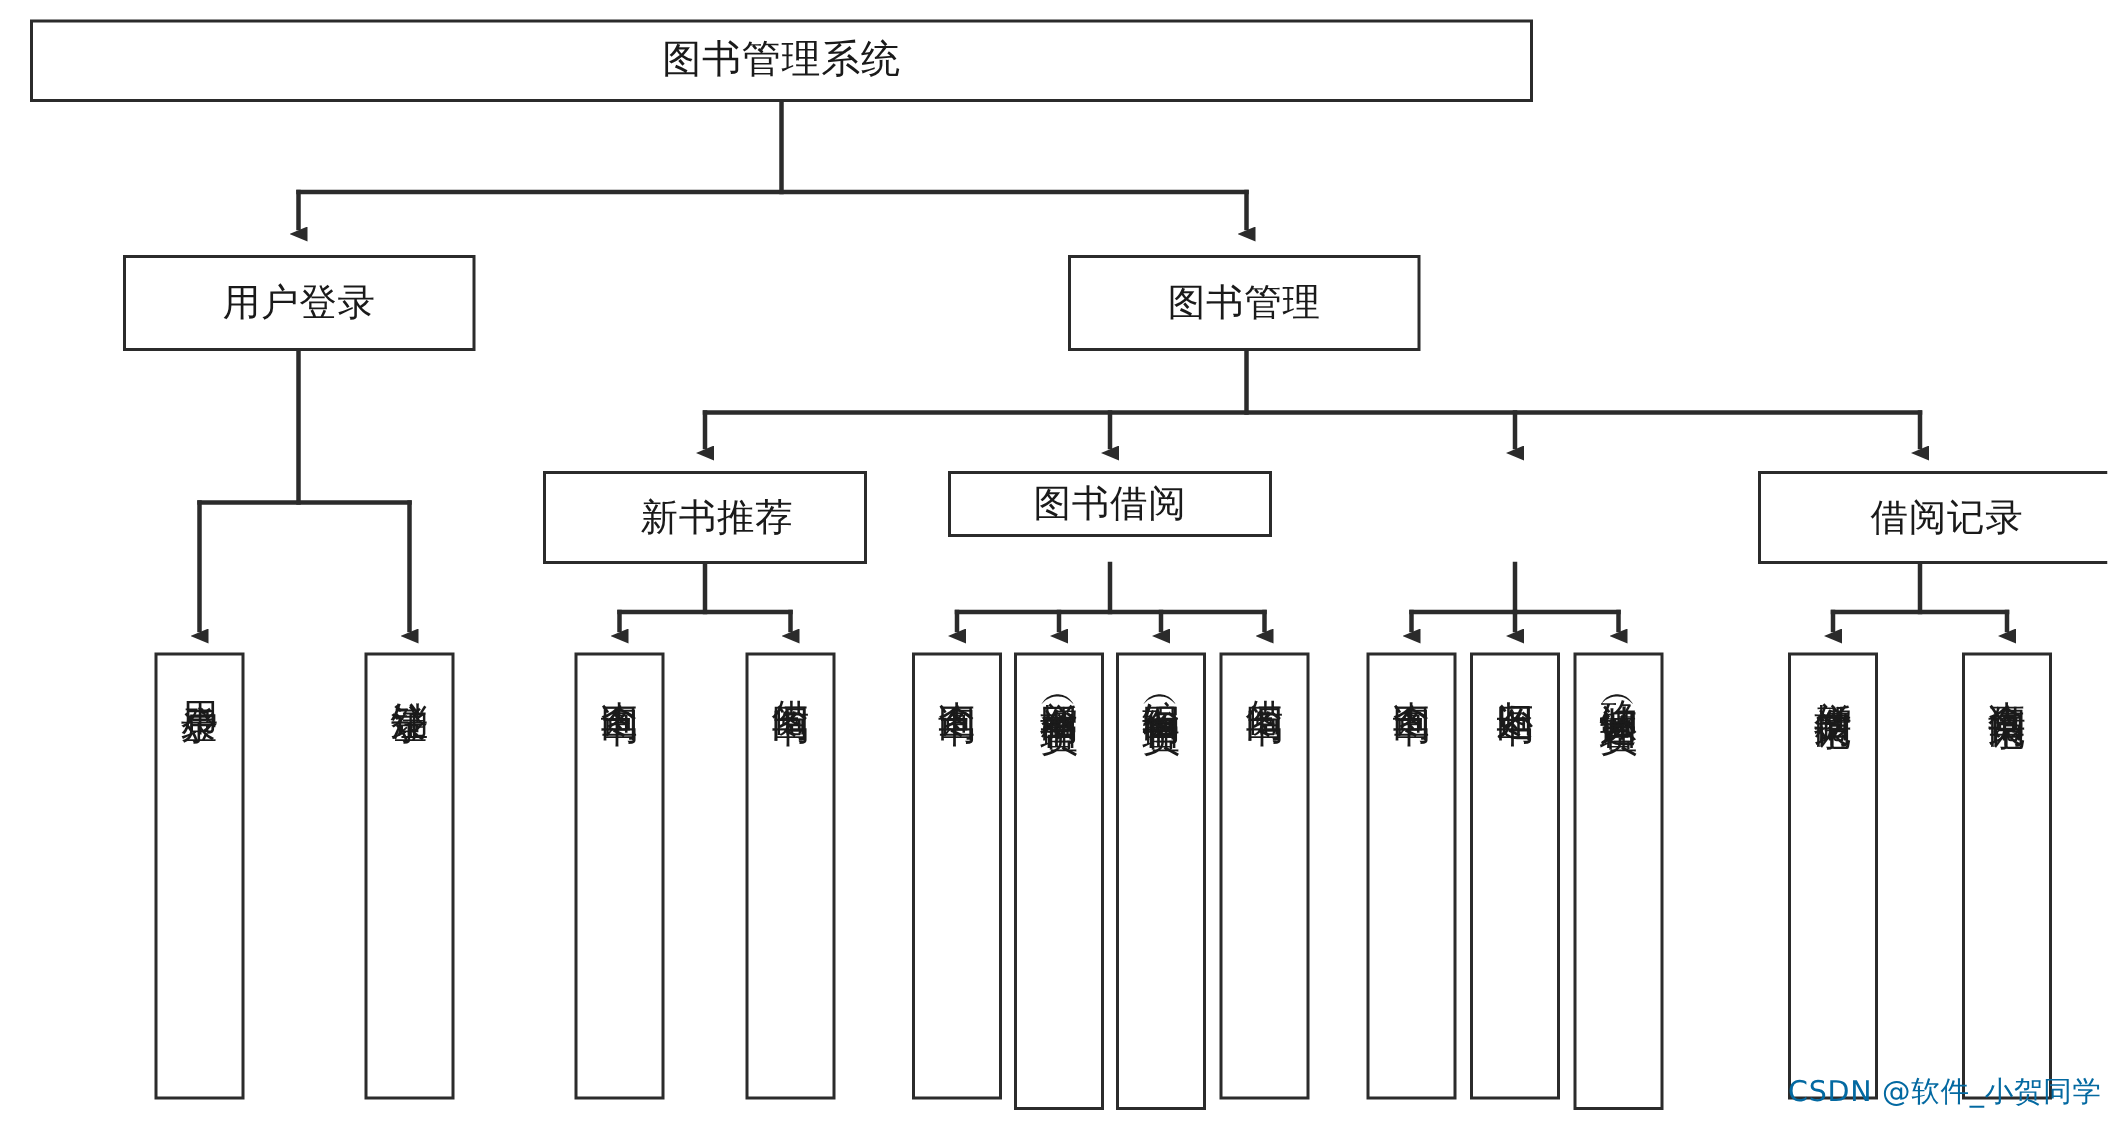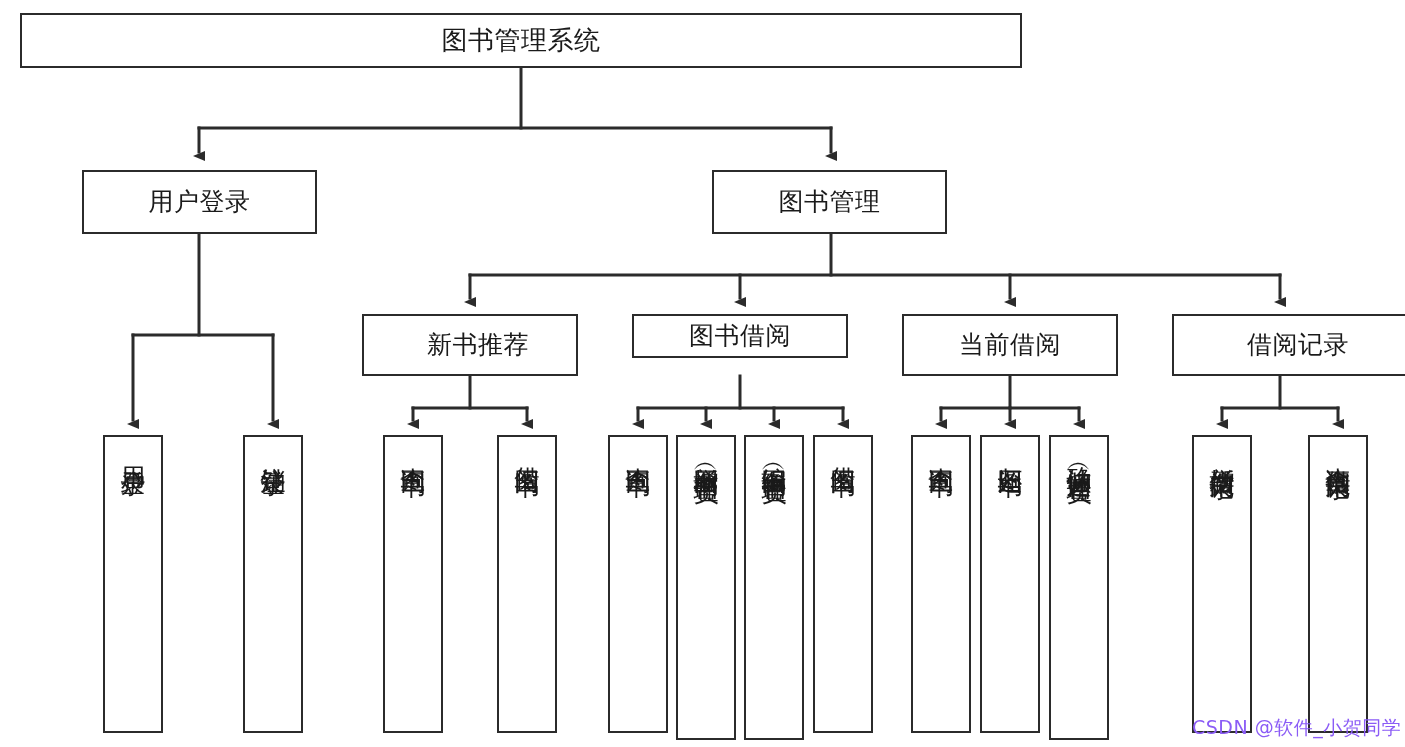--- a/index.html
+++ b/index.html
@@ -58,21 +58,21 @@
   .node.vert .node-label {
     writing-mode: vertical-rl;
     text-orientation: upright;
     font-size: 25px;
     line-height: 1.0;
     letter-spacing: 2px;
     white-space: nowrap;
   }
   .watermark {
     position: absolute;
-    color: #8b5cf6;
+    color: #0369a1;
     font-size: 19px;
     letter-spacing: 0.5px;
     white-space: nowrap;
     user-select: none;
   }
 </style>
 </head>
 <body>
 
 <div id="diagram-root">
@@ -140,23 +140,20 @@
   </div>
 
   <div class="node horiz" style="left:362px; top:314px; width:216px; height:62px;padding-left:16px;">
     <span class="node-label">新书推荐</span>
   </div>
 
   <div class="node horiz" style="left:632px; top:314px; width:216px; height:44px;">
     <span class="node-label">图书借阅</span>
   </div>
 
-  <div class="node horiz" style="left:902px; top:314px; width:216px; height:62px;">
-    <span class="node-label">当前借阅</span>
-  </div>
 
   <div class="node horiz" style="left:1172px; top:314px; width:252px; height:62px;">
     <span class="node-label">借阅记录</span>
   </div>
 
   <div class="node vert" style="left:103px; top:435px; width:60px; height:298px;">
     <span class="node-label">用户登录</span>
   </div>
 
   <div class="node vert" style="left:243px; top:435px; width:60px; height:298px;">

